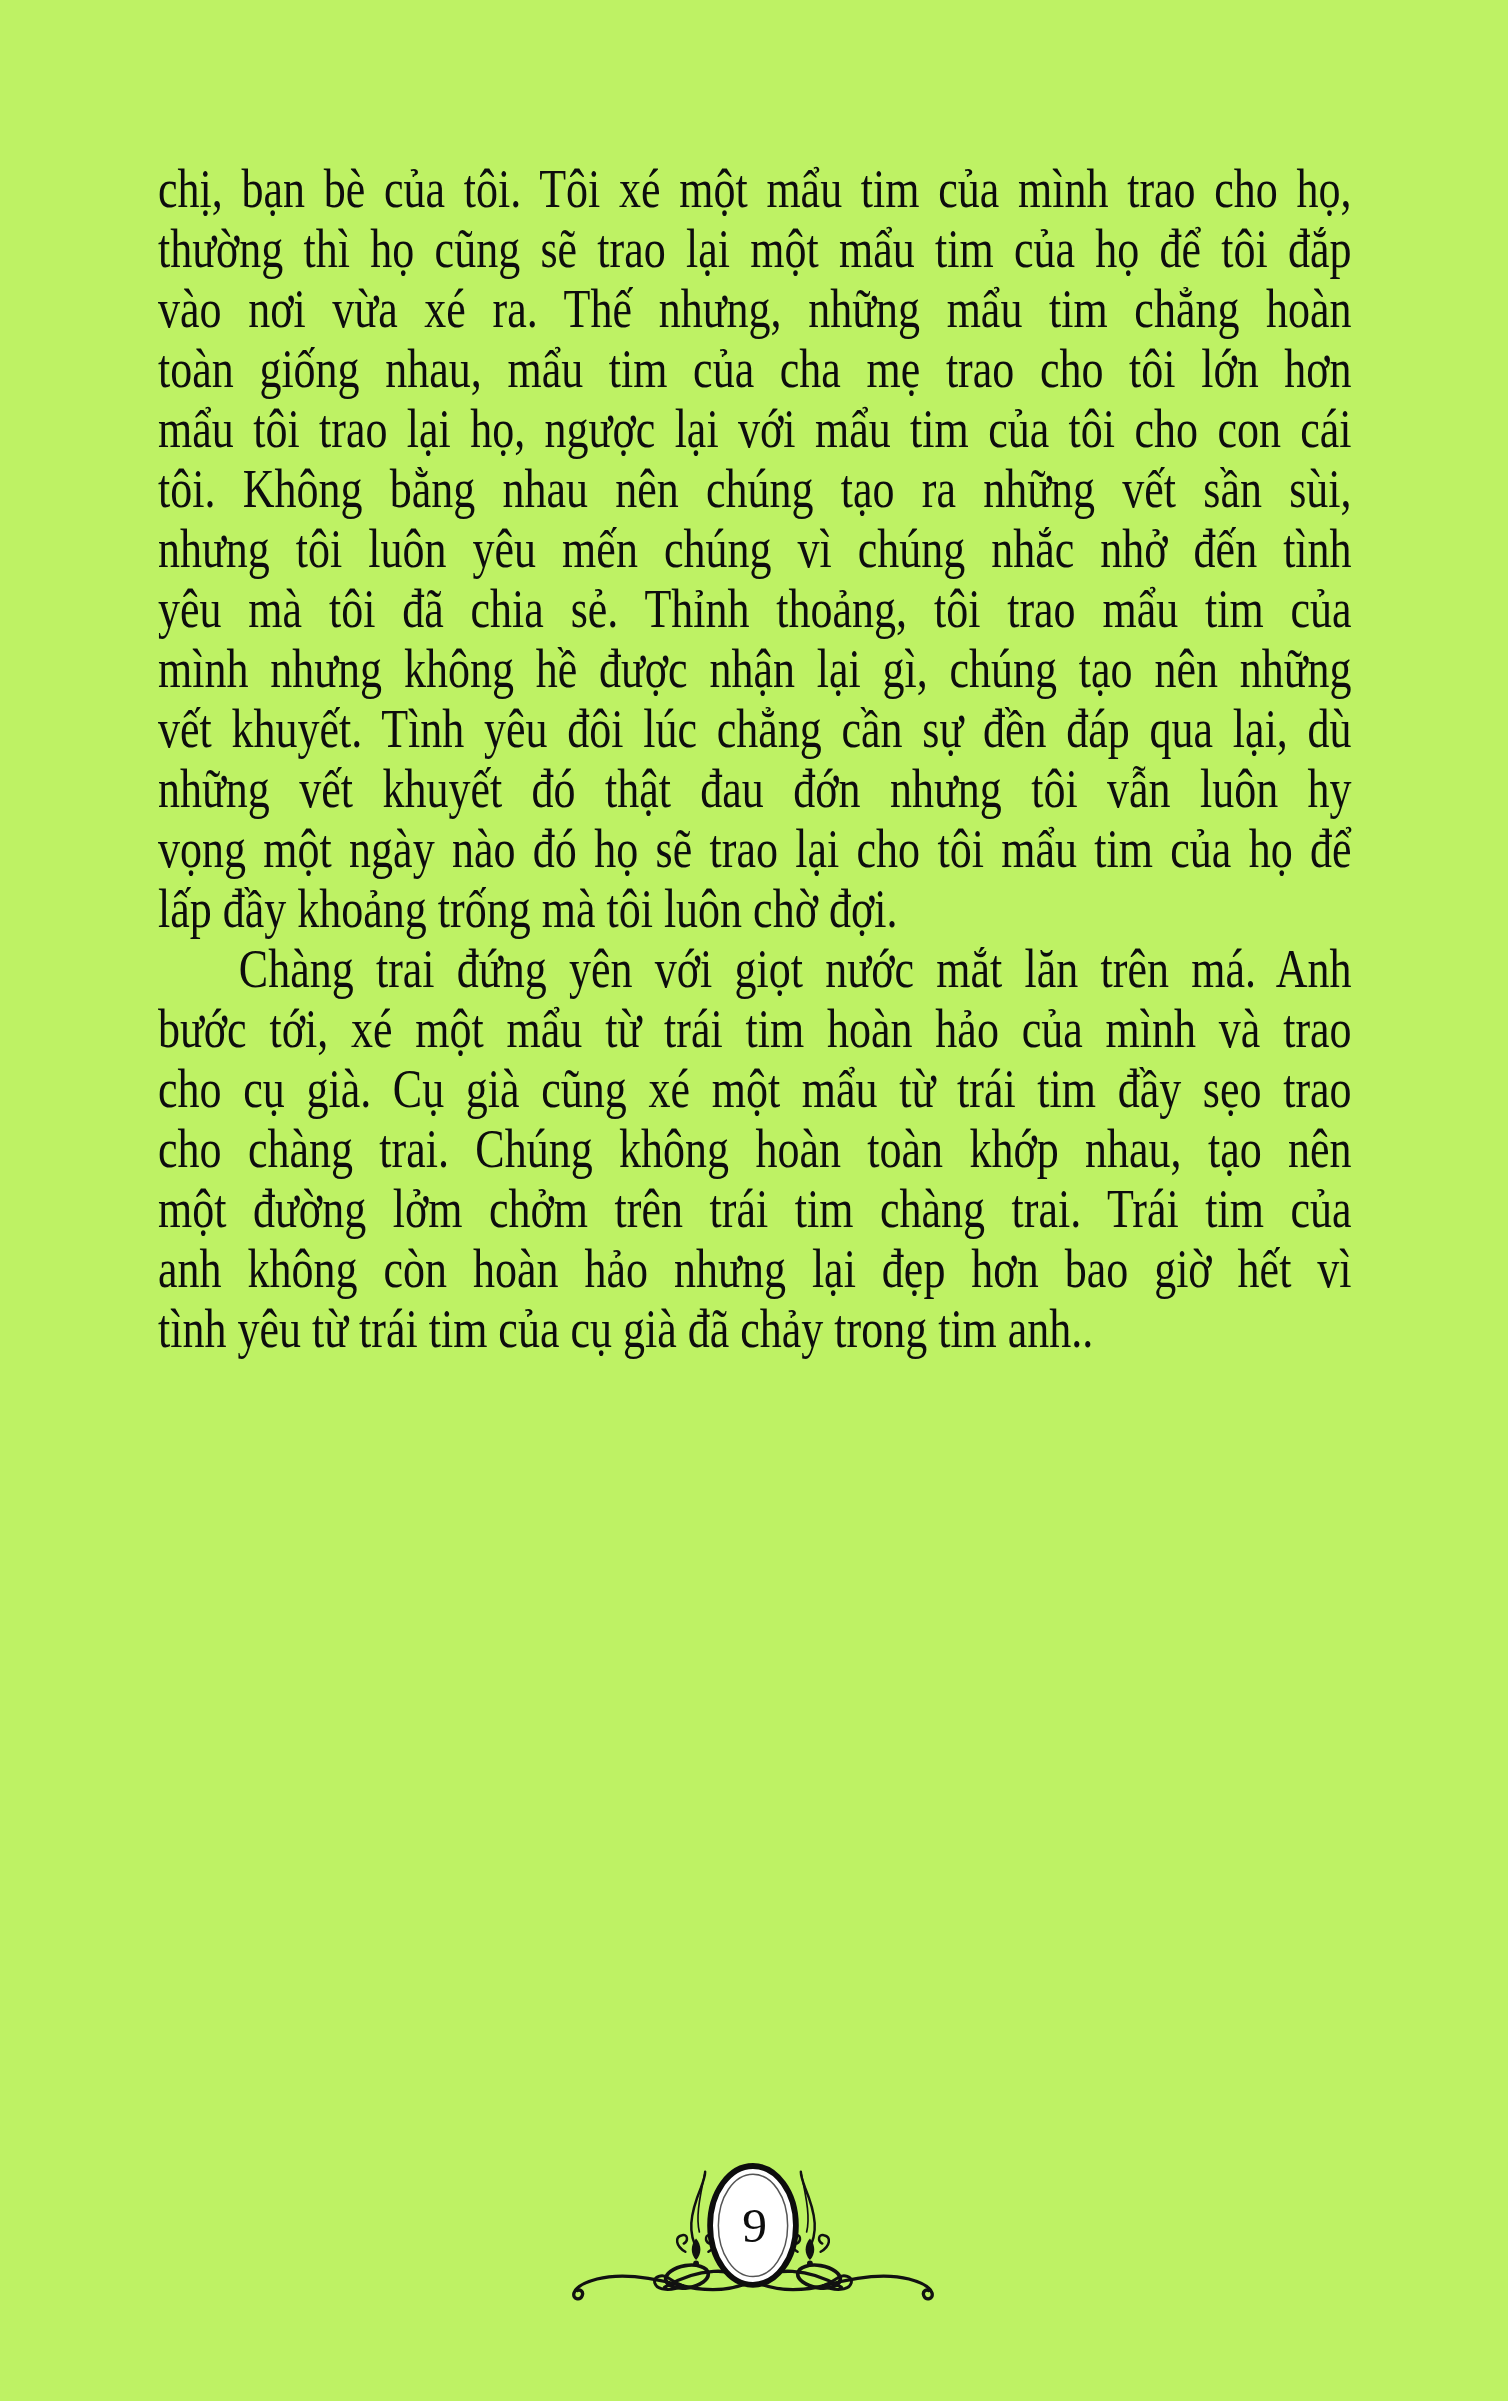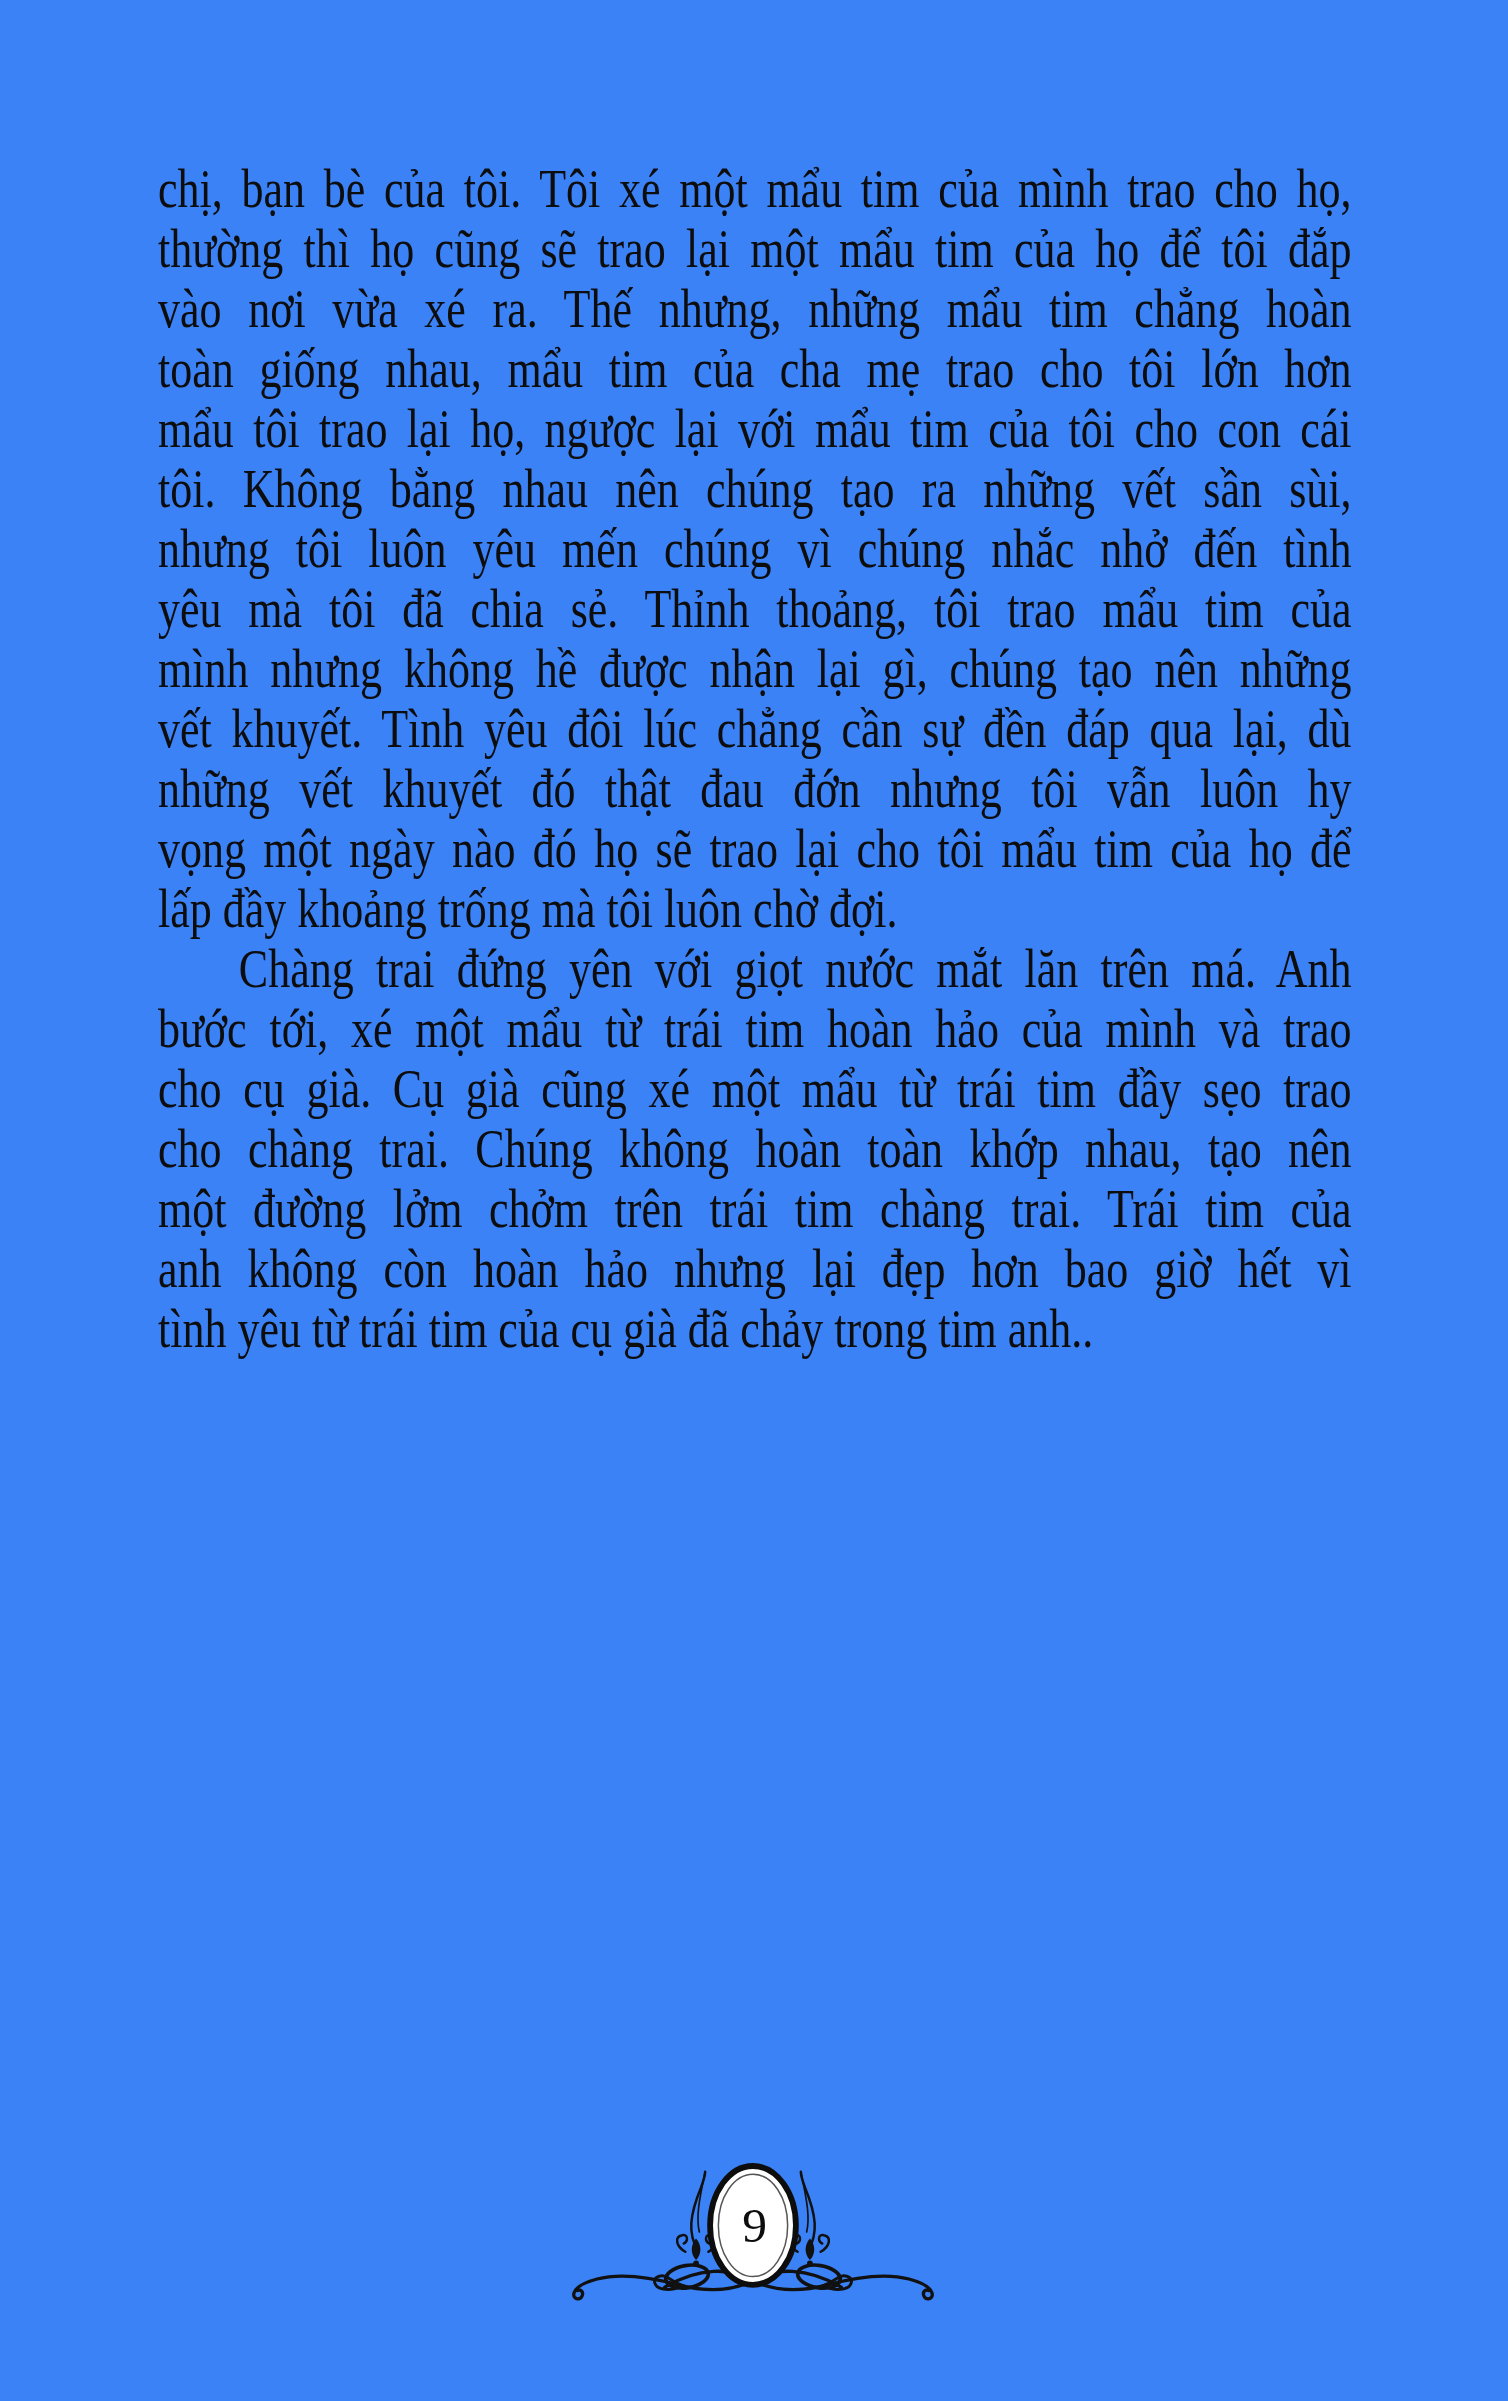--- a/index.html
+++ b/index.html
@@ -7,21 +7,21 @@
     width: 1508px;
     height: 2401px;
     background: #ffffff;
     position: relative;
     font-family: "Liberation Serif", "DejaVu Serif", serif;
     overflow: hidden;
   }
   .page {
     position: absolute;
     inset: 0;
-    background: #3b82f6;
+    background: #bef264;
   }
   .text-area {
     position: absolute;
     left: 158px;
     top: 159px;
     width: 1194px;
   }
   
   .condense {
     width: 1492px;

